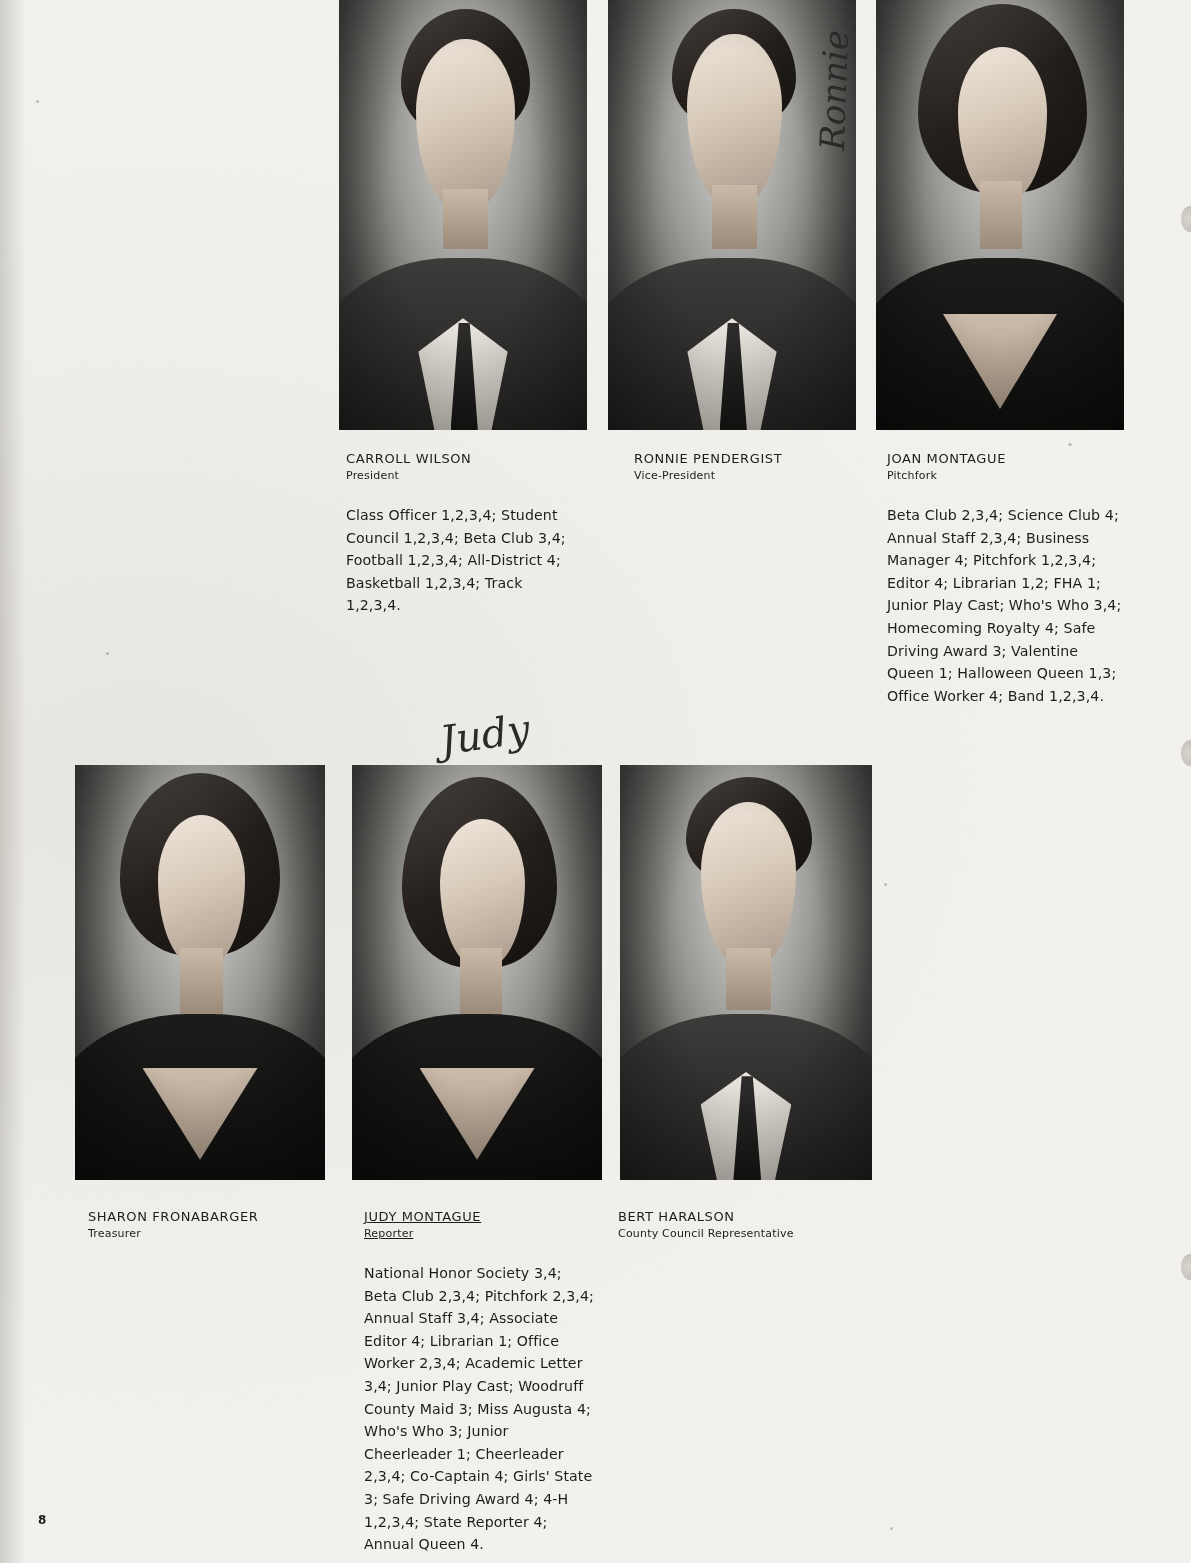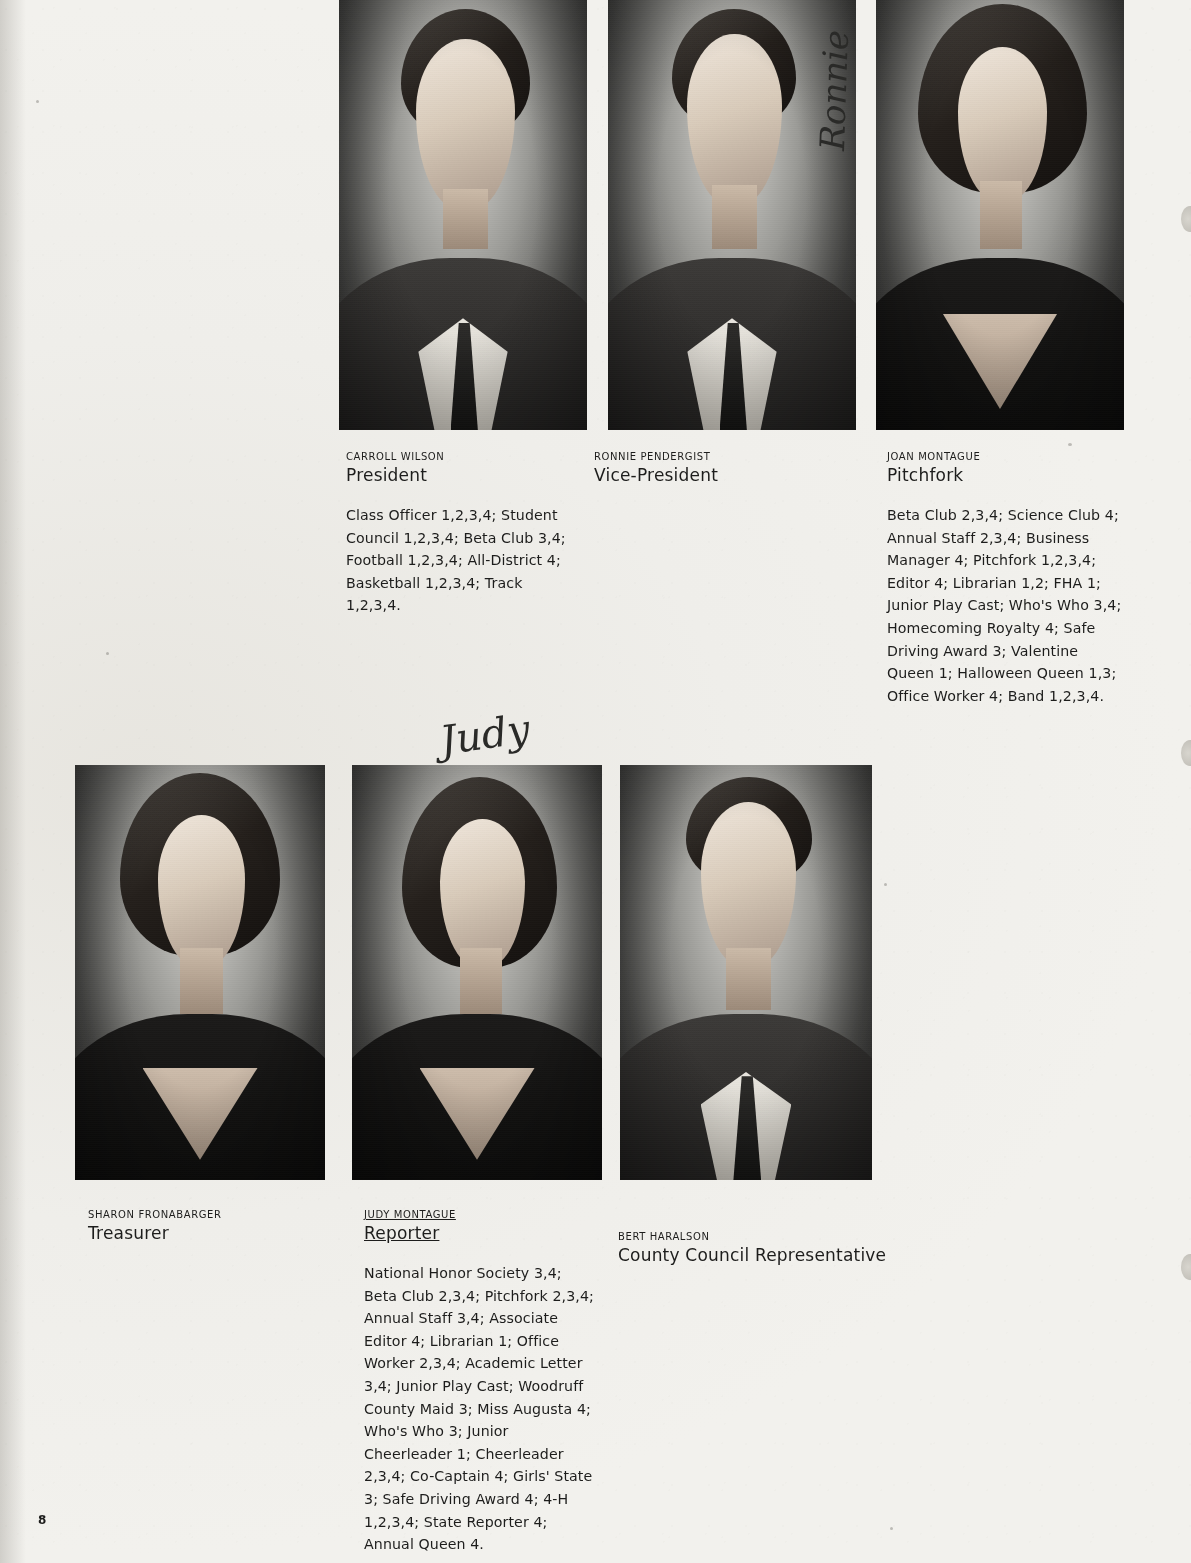--- a/index.html
+++ b/index.html
@@ -111,27 +111,27 @@
       repeating-linear-gradient(0deg, rgba(255,255,255,0.05) 0 1px, rgba(0,0,0,0.05) 1px 2px);
   }
 
   
   .caption {
     position: absolute;
     font-family: "DejaVu Sans", sans-serif;
     color: #1d1d1c;
   }
   .name {
-    font-size: 10px;
+    font-size: 13px;
     letter-spacing: 0.6px;
     line-height: 1.35;
     white-space: nowrap;
   }
   .role {
-    font-size: 17px;
+    font-size: 11px;
     letter-spacing: 0.2px;
     line-height: 1.4;
     white-space: nowrap;
   }
   .activities {
     position: absolute;
     font-size: 14.2px;
     line-height: 22.6px;
     color: #1d1d1c;
     letter-spacing: 0.1px;
@@ -226,21 +226,21 @@
     <div class="vignette"></div>
     <div class="tex"></div>
   </div>
 
   <div class="caption" style="left:346px;top:450px;">
     <div class="name">CARROLL WILSON</div>
     <div class="role">President</div>
   </div>
   <div class="activities" style="left:346px;top:504px;width:222px;">Class Officer 1,2,3,4; Student Council 1,2,3,4; Beta Club 3,4; Football 1,2,3,4; All-District 4; Basketball 1,2,3,4; Track 1,2,3,4.</div>
 
-  <div class="caption" style="left:594px;top:450px;">
+  <div class="caption" style="left:634px;top:450px;">
     <div class="name">RONNIE PENDERGIST</div>
     <div class="role">Vice-President</div>
   </div>
 
   <div class="caption" style="left:887px;top:450px;">
     <div class="name">JOAN MONTAGUE</div>
     <div class="role">Pitchfork</div>
   </div>
   <div class="activities" style="left:887px;top:504px;width:236px;">Beta Club 2,3,4; Science Club 4; Annual Staff 2,3,4; Business Manager 4; Pitchfork 1,2,3,4; Editor 4; Librarian 1,2; FHA 1; Junior Play Cast; Who's Who 3,4; Homecoming Royalty 4; Safe Driving Award 3; Valentine Queen 1; Halloween Queen 1,3; Office Worker 4; Band 1,2,3,4.</div>
 
@@ -283,19 +283,19 @@
     <div class="name">SHARON FRONABARGER</div>
     <div class="role">Treasurer</div>
   </div>
 
   <div class="caption" style="left:364px;top:1208px;text-decoration:underline;">
     <div class="name">JUDY MONTAGUE</div>
     <div class="role">Reporter</div>
   </div>
   <div class="activities" style="left:364px;top:1262px;width:232px;">National Honor Society 3,4; Beta Club 2,3,4; Pitchfork 2,3,4; Annual Staff 3,4; Associate Editor 4; Librarian 1; Office Worker 2,3,4; Academic Letter 3,4; Junior Play Cast; Woodruff County Maid 3; Miss Augusta 4; Who's Who 3; Junior Cheerleader 1; Cheerleader 2,3,4; Co-Captain 4; Girls' State 3; Safe Driving Award 4; 4-H 1,2,3,4; State Reporter 4; Annual Queen 4.</div>
 
-  <div class="caption" style="left:618px;top:1208px;margin-top:22px;">
+  <div class="caption" style="left:618px;top:1208px;">
     <div class="name">BERT HARALSON</div>
     <div class="role">County Council Representative</div>
   </div>
 
   <div class="pagenum">8</div>
 </div>
 
 </body></html>

